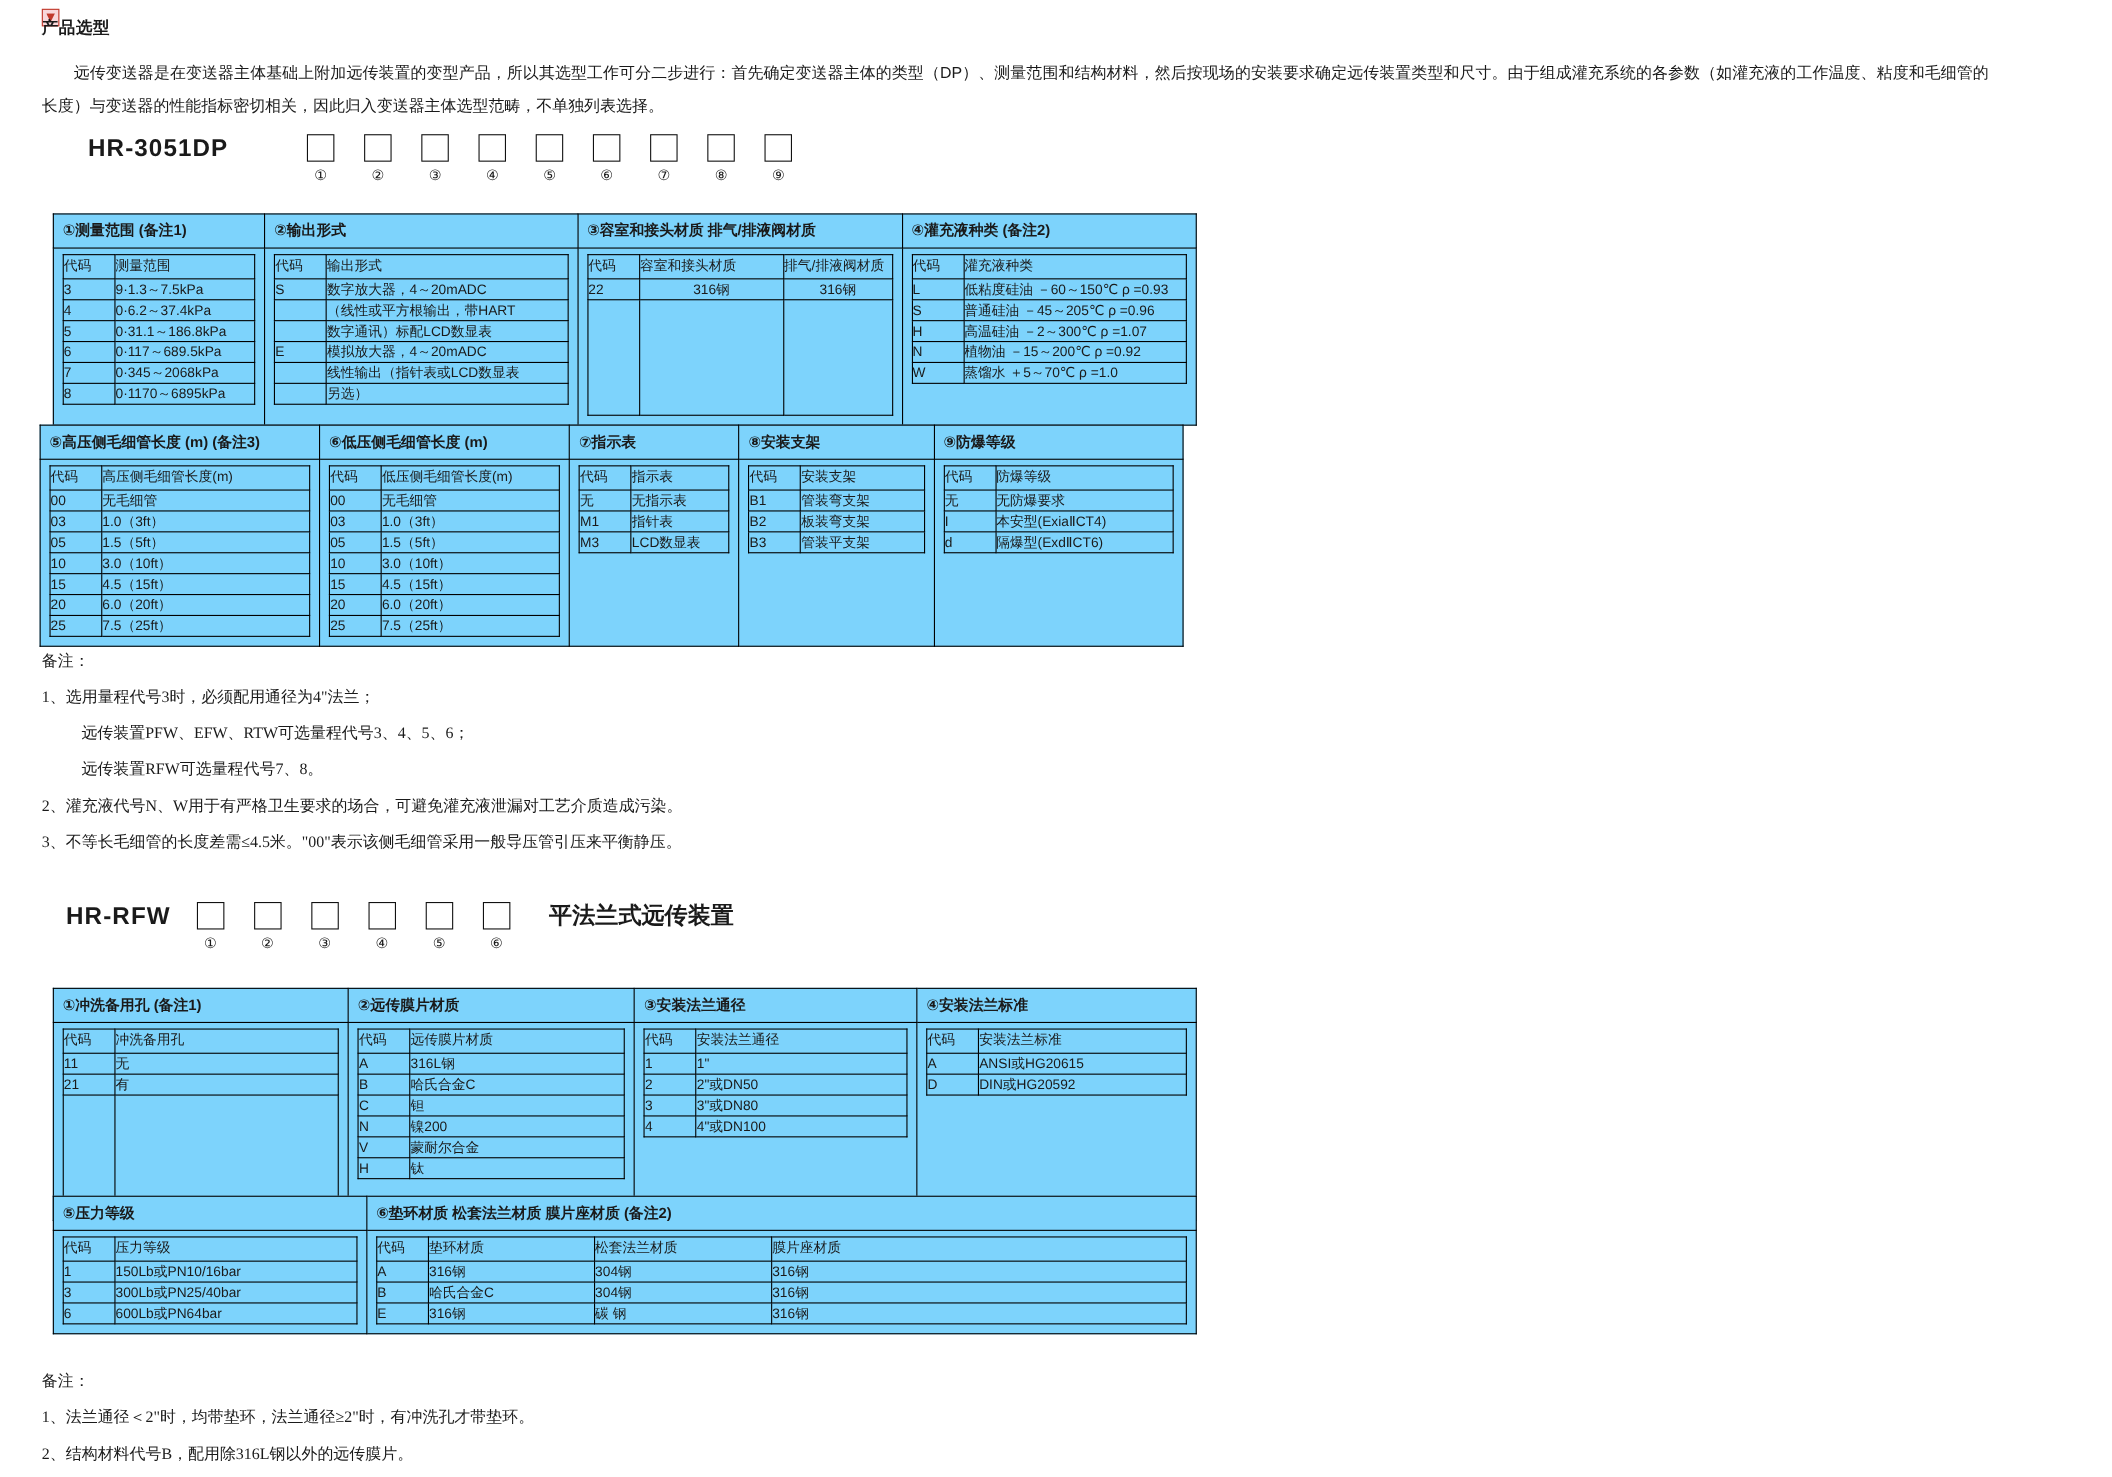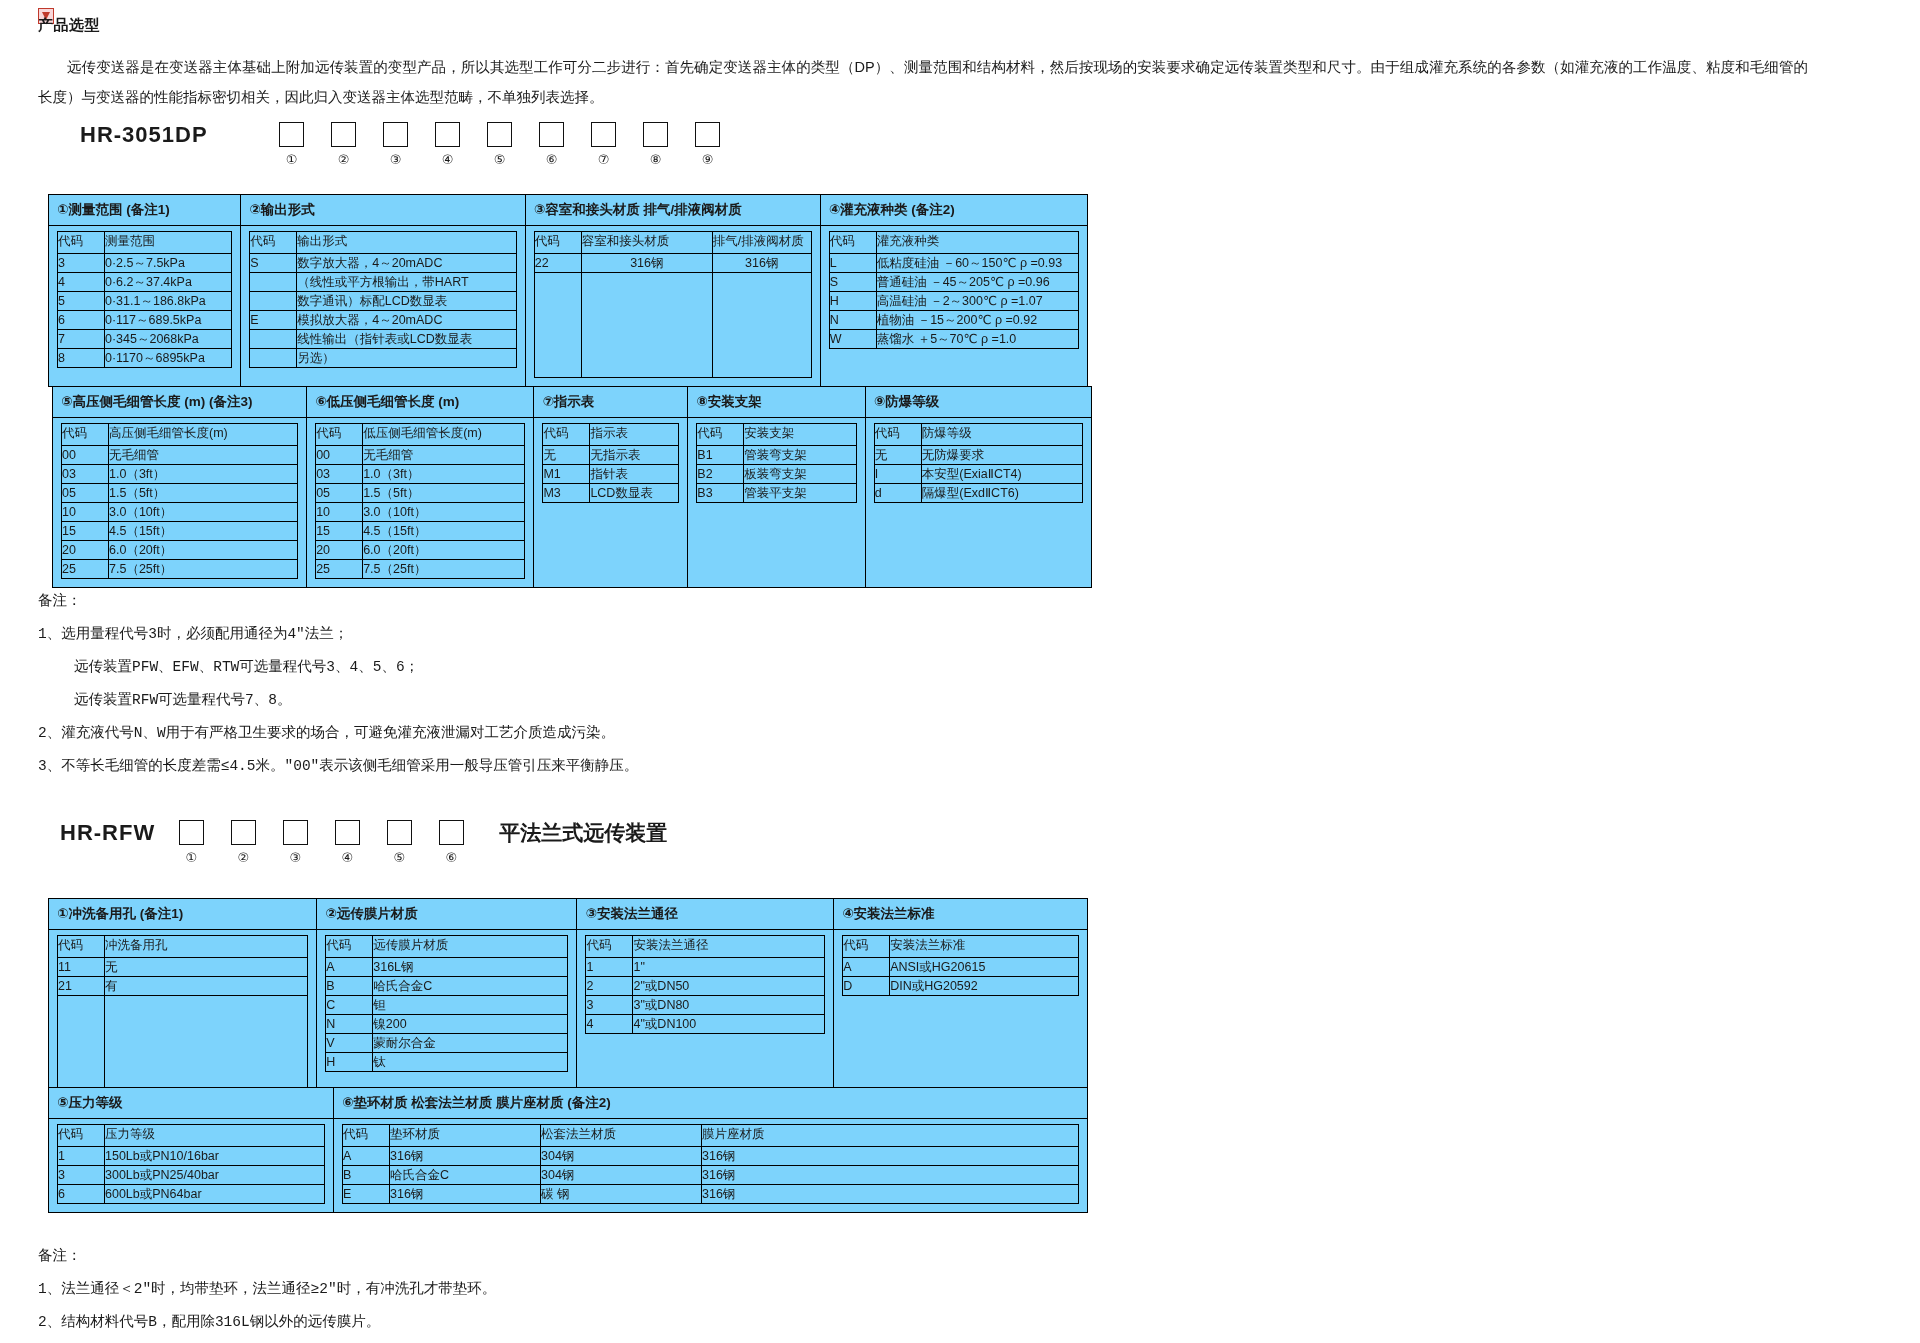--- a/index.html
+++ b/index.html
@@ -64,21 +64,21 @@
   }
   .sub td,.sub th{padding:1px 10px 1px 2px;text-align:left;font-weight:normal;white-space:nowrap;}
   .sub .hdr td{border-bottom:1px solid #000;padding-bottom:3px;font-size:12.5px;}
   .sub .hdr{ }
   .sub tbody tr td{line-height:18px;}
   .sub .code{width:46px;}
 
   
   .notes{
     position:absolute;
-    font-family:Liberation Mono, monospace;
+    font-family:Liberation Serif, serif;
     font-size:14.5px;line-height:33px;
   }
   .notes .nh{font-weight:normal;}
   .notes .ind{padding-left:36px;}
 </style>
 </head>
 <body>
 
 <div class="page">
 
@@ -144,21 +144,21 @@
 
       <td class="cellpad">
         <table class="sub">
           <tbody>
                 <tr class="hdr">
             <td class="code">代码</td>
             <td>测量范围</td>
           </tr>
           <tr>
                   <td>3</td>
-                  <td>0·2.5～7.5kPa</td>
+                  <td>9·1.3～7.5kPa</td>
                 </tr>
           <tr>
                   <td>4</td>
                   <td>0·6.2～37.4kPa</td>
                 </tr>
           <tr>
                   <td>5</td>
                   <td>0·31.1～186.8kPa</td>
                 </tr>
           <tr>
@@ -261,21 +261,21 @@
                   <td>W</td>
                   <td>蒸馏水      ＋5～70℃   ρ =1.0</td>
                 </tr>
         </tbody>
             </table>
       </td>
     </tr>
   </tbody>
     </table>
 
-  <table class="spec" style="left:52px;top:386px;width:1040px;">
+  <table class="spec" style="left:36px;top:386px;width:1040px;">
     <tbody>
         <tr>
       <td class="grp-head" style="width:250px;">⑤高压侧毛细管长度 (m) (备注3)</td>
       <td class="grp-head" style="width:228px;">⑥低压侧毛细管长度 (m)</td>
       <td class="grp-head" style="width:150px;">⑦指示表</td>
       <td class="grp-head" style="width:180px;">⑧安装支架</td>
       <td class="grp-head" style="width:232px;">⑨防爆等级</td>
     </tr>
     <tr>
       <td class="cellpad">

